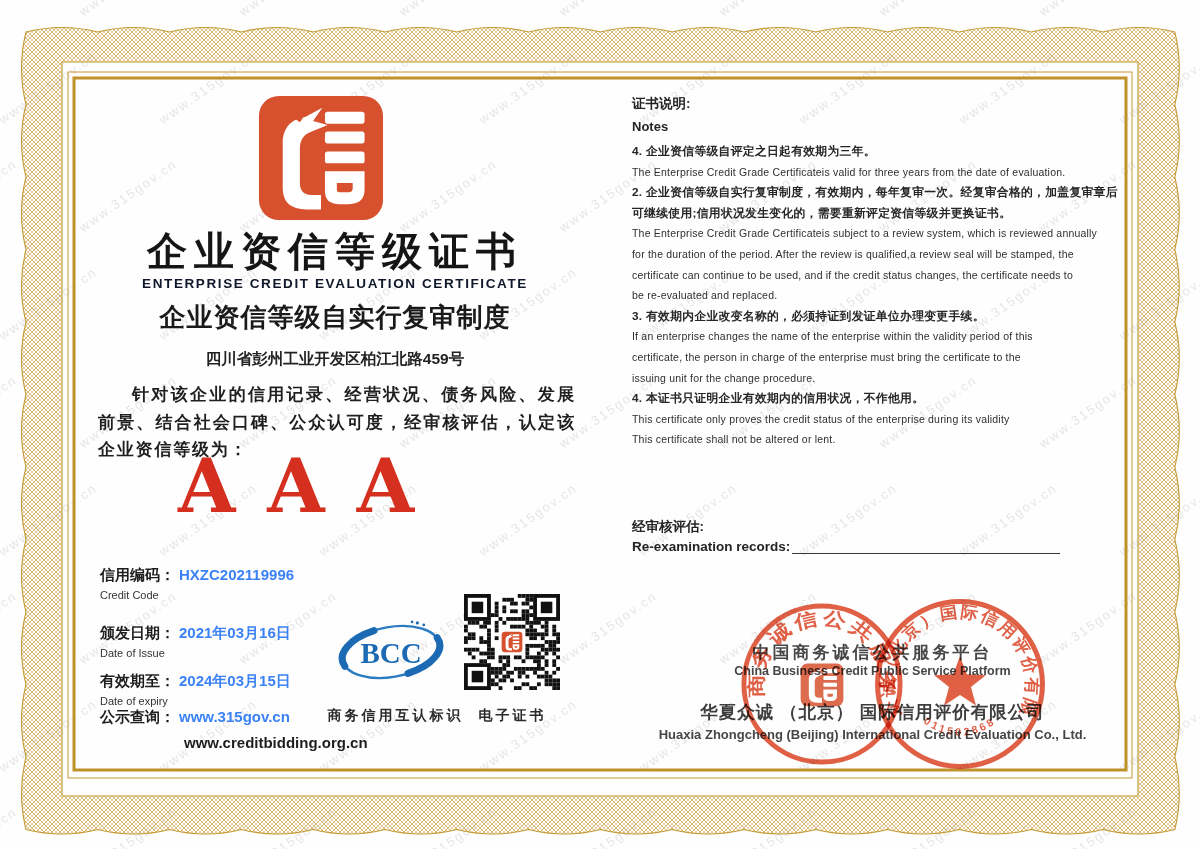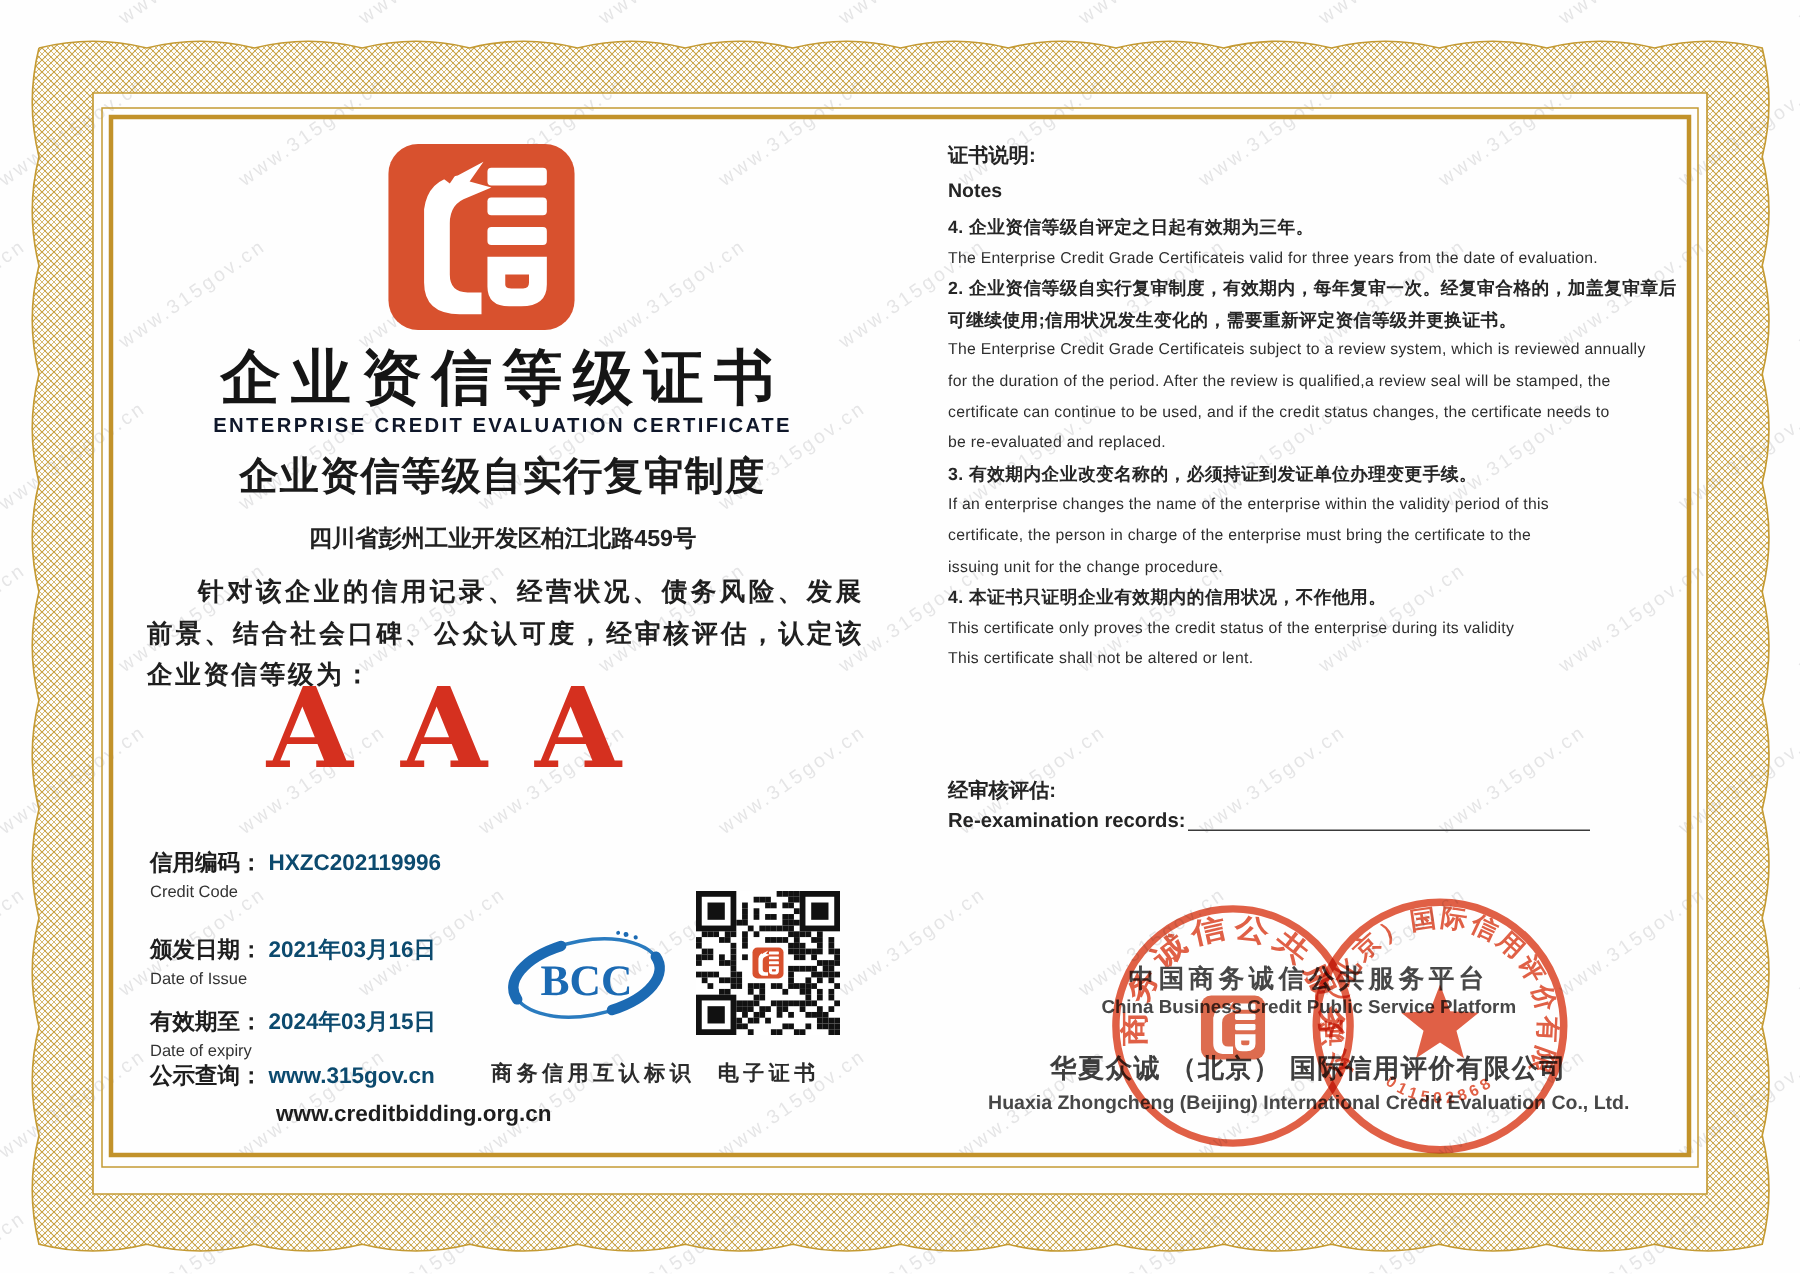--- a/index.html
+++ b/index.html
@@ -23,21 +23,21 @@
     font-weight:600;font-size:15.5px;color:#222;}
   .statement{position:absolute;left:98px;top:381px;width:478px;z-index:3;
     font-size:17px;line-height:27.5px;letter-spacing:1.8px;text-align:justify;
     text-indent:2em;color:#1f1f1f;font-weight:600;}
   .grade{position:absolute;left:77px;top:443px;width:470px;text-align:center;z-index:3;
     font-family:"DejaVu Serif","Liberation Serif",serif;font-weight:700;font-size:74px;
     letter-spacing:32px;color:#d5301f;}
   
   .field{position:absolute;left:100px;z-index:3;white-space:nowrap;}
   .flabel{font-size:15px;font-weight:700;color:#1e1e1e;}
-  .fvalue{font-size:15px;font-weight:700;color:#0c4a6e;margin-left:4px;}
+  .fvalue{font-size:15px;font-weight:700;color:#3b82f6;margin-left:4px;}
   .fen{font-size:11px;color:#333;margin-top:4px;font-weight:400;}
   .fvalue2{font-size:15px;font-weight:700;color:#1e1e1e;margin-left:84px;margin-top:7px;}
   
   .bcc{position:absolute;left:338px;top:612px;width:106px;height:80px;z-index:3;}
   .bcc-label{position:absolute;left:308px;top:707px;width:175px;text-align:center;z-index:3;
     font-size:14px;font-weight:700;letter-spacing:3px;color:#2b2b2b;}
   .qr{position:absolute;left:464px;top:594px;width:96px;height:96px;z-index:3;}
   .qr-label{position:absolute;left:455px;top:707px;width:115px;text-align:center;z-index:3;
     font-size:14px;font-weight:700;letter-spacing:3px;color:#2b2b2b;}
   

